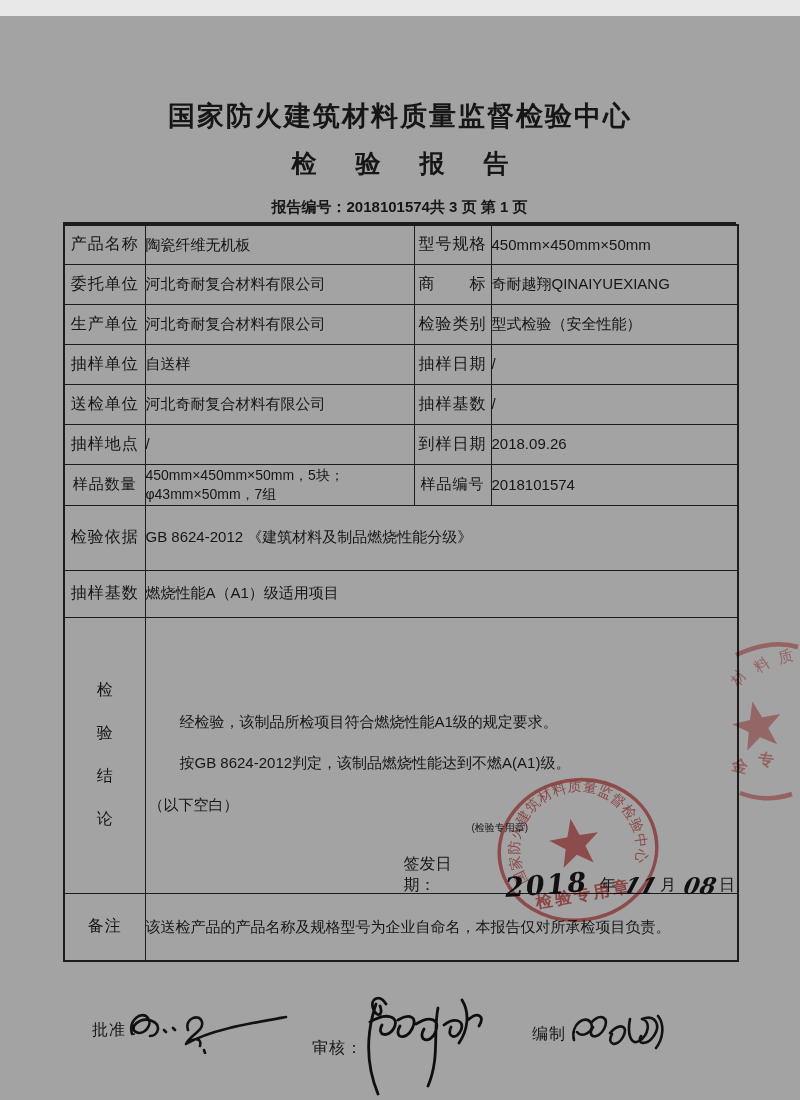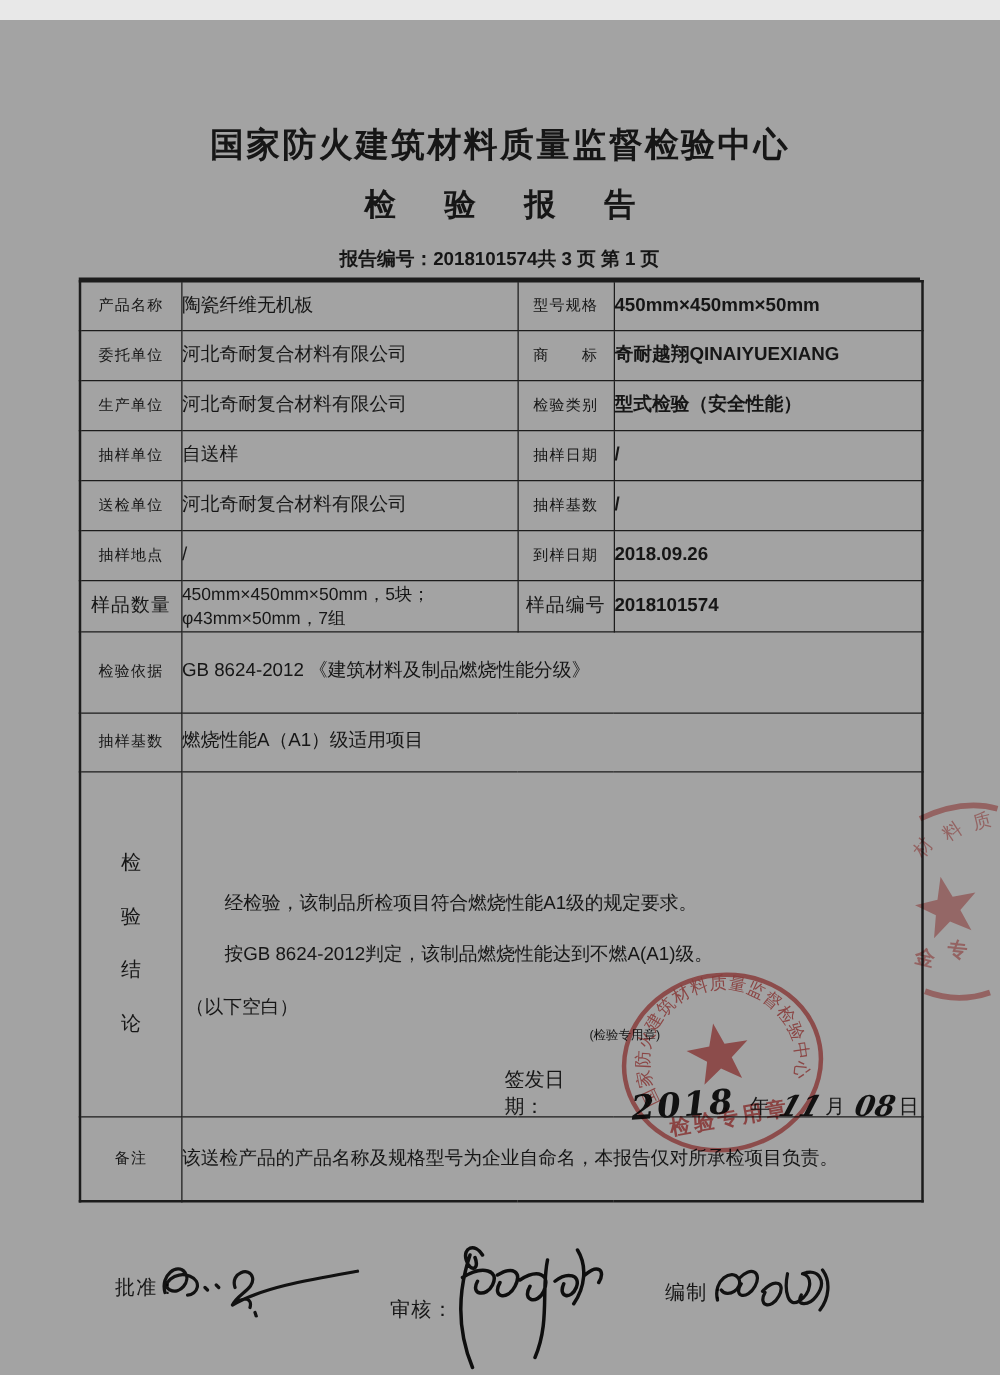--- a/index.html
+++ b/index.html
@@ -19,23 +19,23 @@
     font-size:15px; font-weight:bold;
   }
 
   table.report {
     position:absolute; left:63px; top:208px; width:674px;
     border-collapse:collapse; table-layout:fixed;
     font-size:15px;
   }
   table.report td { border:1.5px solid #1c1c1c; padding:0; vertical-align:middle; }
   table.report { border:2.5px solid #1c1c1c; }
-  td.lab { text-align:center; font-size:12px; letter-spacing:1px; }
+  td.lab { text-align:center; font-size:16px; letter-spacing:1px; }
   td.val { padding:2px 4px 2px 7px; line-height:1.35; }
-  td.val2 { padding:2px 3px 2px 6px; line-height:1.3;font-weight:bold; }
+  td.val2 { padding:2px 3px 2px 6px; line-height:1.3; }
 
   td.concl { position:relative; vertical-align:top; }
   .concl-label { display:flex; flex-direction:column; align-items:center; justify-content:center;
      gap:22px; height:100%; font-size:16px; letter-spacing:0; }
   .concl-p1 { margin:0; padding:18px 10px 0 34px; }
   .concl-p2 { margin:0; padding:22px 10px 0 34px; }
   .concl-blank { margin:0; padding:23px 10px 0 3px; }
   .seal-note { position:absolute; left:326px; top:203px; font-size:10px; }
   .sign-date { position:absolute; left:258px; top:236px; display:flex; align-items:flex-end; font-size:16px; }
   .sign-date .unit { margin:0 2px; }

